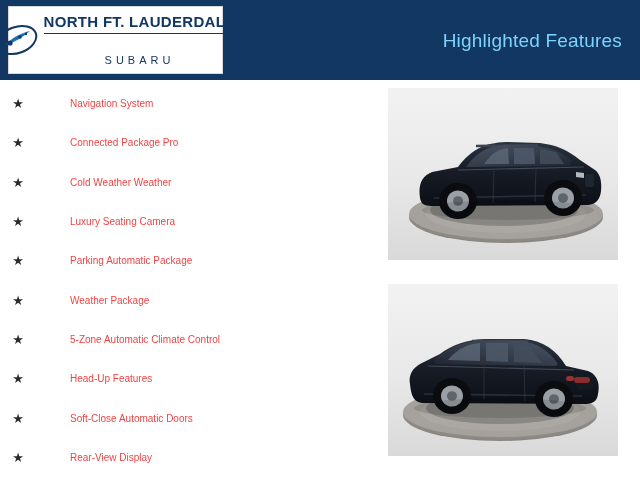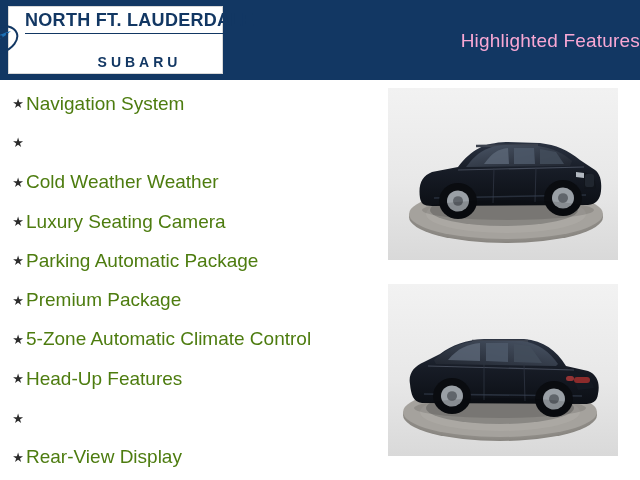--- a/index.html
+++ b/index.html
@@ -56,45 +56,45 @@
     flex: 0 0 42px;
     position: relative;
   }
   .logo-text {
     display: flex;
     flex-direction: column;
     align-items: center;
     line-height: 1.05;
   }
   .logo-name {
-    font-size: 18px;
+    font-size: 15px;
     font-weight: bold;
     color: #123763;
     letter-spacing: 0.3px;
     white-space: nowrap;
   }
   .logo-sub {
-    font-size: 14px;
-    font-weight: bold;
+    font-size: 11px;
+    font-weight: normal;
     color: #123763;
     letter-spacing: 4px;
     margin-top: 19px;
     white-space: nowrap;
   }
   .logo-rule {
     width: 100%;
     height: 1px;
     background: #123763;
     margin: 3px 0 2px 0;
   }
   .header-title {
     position: absolute;
-    right: 0;
+    right: 18px;
     top: 30px;
-    color: #f9a8d4;
+    color: #7dd3fc;
     font-size: 19px;
     font-weight: normal;
     letter-spacing: 0.2px;
   }
 
   
   .features {
     position: absolute;
     left: 0;
     top: 84px;
@@ -112,23 +112,24 @@
   }
   .bullet {
     width: 16px;
     flex: 0 0 16px;
     color: #2b2b2b;
     font-size: 13px;
     line-height: 1;
     text-align: center;
   }
   .feature-label {
-    font-size: 19px;
-    color: #4d7c0f;
+    font-size: 10px;
+    color: #ef4444;
     white-space: nowrap;
+    margin-left: 44px;
   }
 
   
   .photo {
     position: absolute;
     width: 230px;
     height: 172px;
     background: #ffffff;
     overflow: hidden;
   }
@@ -164,47 +165,49 @@
     <div class="header-title">Highlighted Features</div>
   </div>
 
   <ul class="features">
     <li class="feature-item">
       <span class="bullet">★</span>
       <span class="feature-label">Navigation System</span>
     </li>
     <li class="feature-item">
       <span class="bullet">★</span>
+      <span class="feature-label">Connected Package Pro</span>
     </li>
     <li class="feature-item">
       <span class="bullet">★</span>
       <span class="feature-label">Cold Weather Weather</span>
     </li>
     <li class="feature-item">
       <span class="bullet">★</span>
       <span class="feature-label">Luxury Seating Camera</span>
     </li>
     <li class="feature-item">
       <span class="bullet">★</span>
       <span class="feature-label">Parking Automatic Package</span>
     </li>
     <li class="feature-item">
       <span class="bullet">★</span>
-      <span class="feature-label">Premium Package</span>
+      <span class="feature-label">Weather Package</span>
     </li>
     <li class="feature-item">
       <span class="bullet">★</span>
       <span class="feature-label">5-Zone Automatic Climate Control</span>
     </li>
     <li class="feature-item">
       <span class="bullet">★</span>
       <span class="feature-label">Head-Up Features</span>
     </li>
     <li class="feature-item">
       <span class="bullet">★</span>
+      <span class="feature-label">Soft-Close Automatic Doors</span>
     </li>
     <li class="feature-item">
       <span class="bullet">★</span>
       <span class="feature-label">Rear-View Display</span>
     </li>
   </ul>
 
   <div class="photo" id="photo-1">
     <svg width="230" height="172" viewBox="0 0 230 172">
       <defs>

